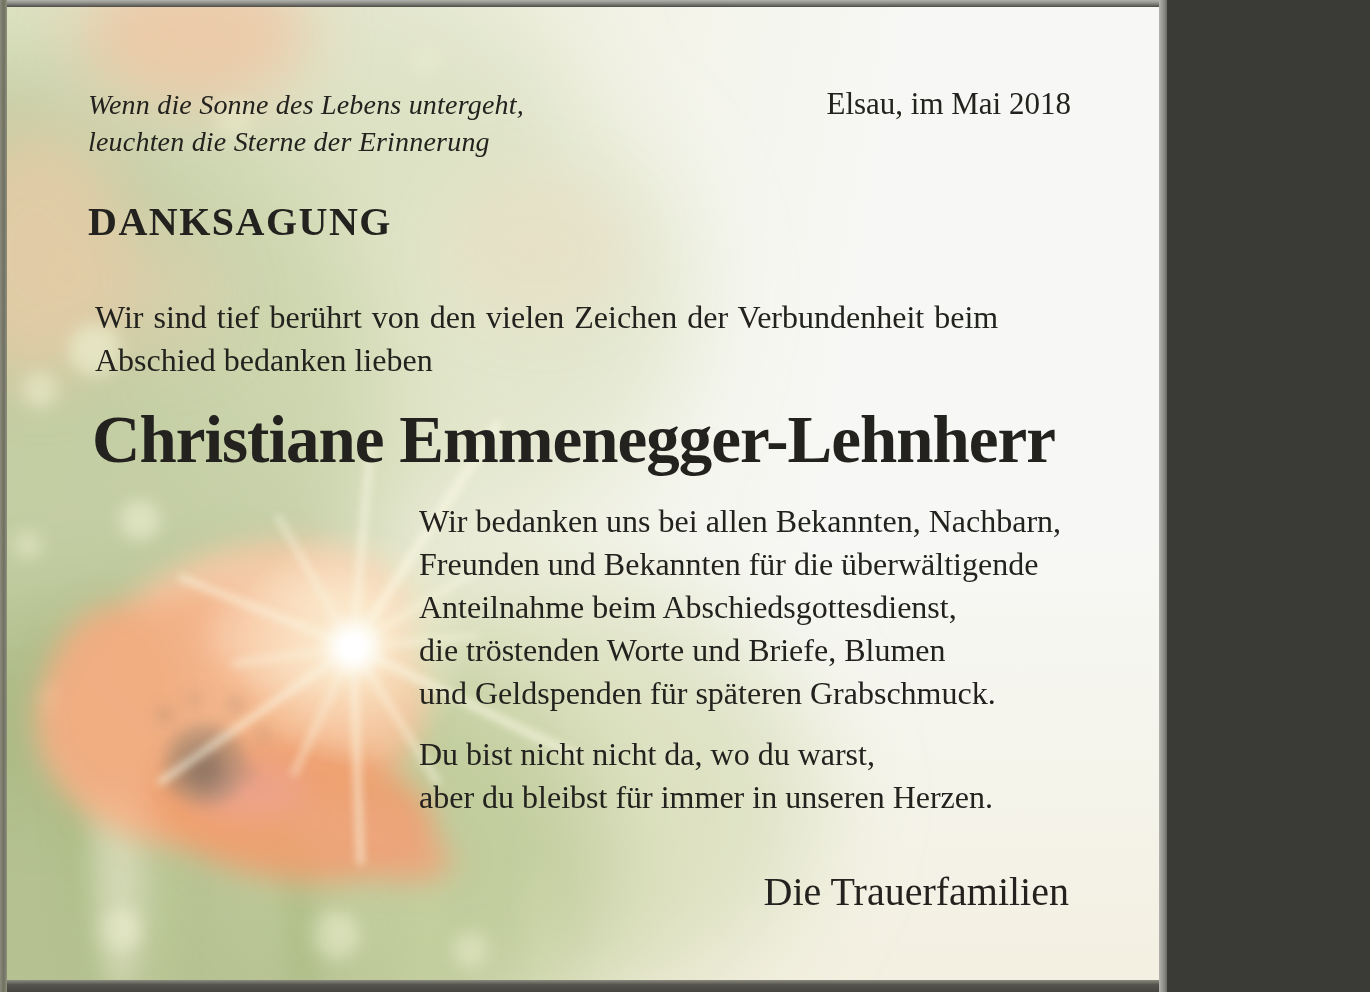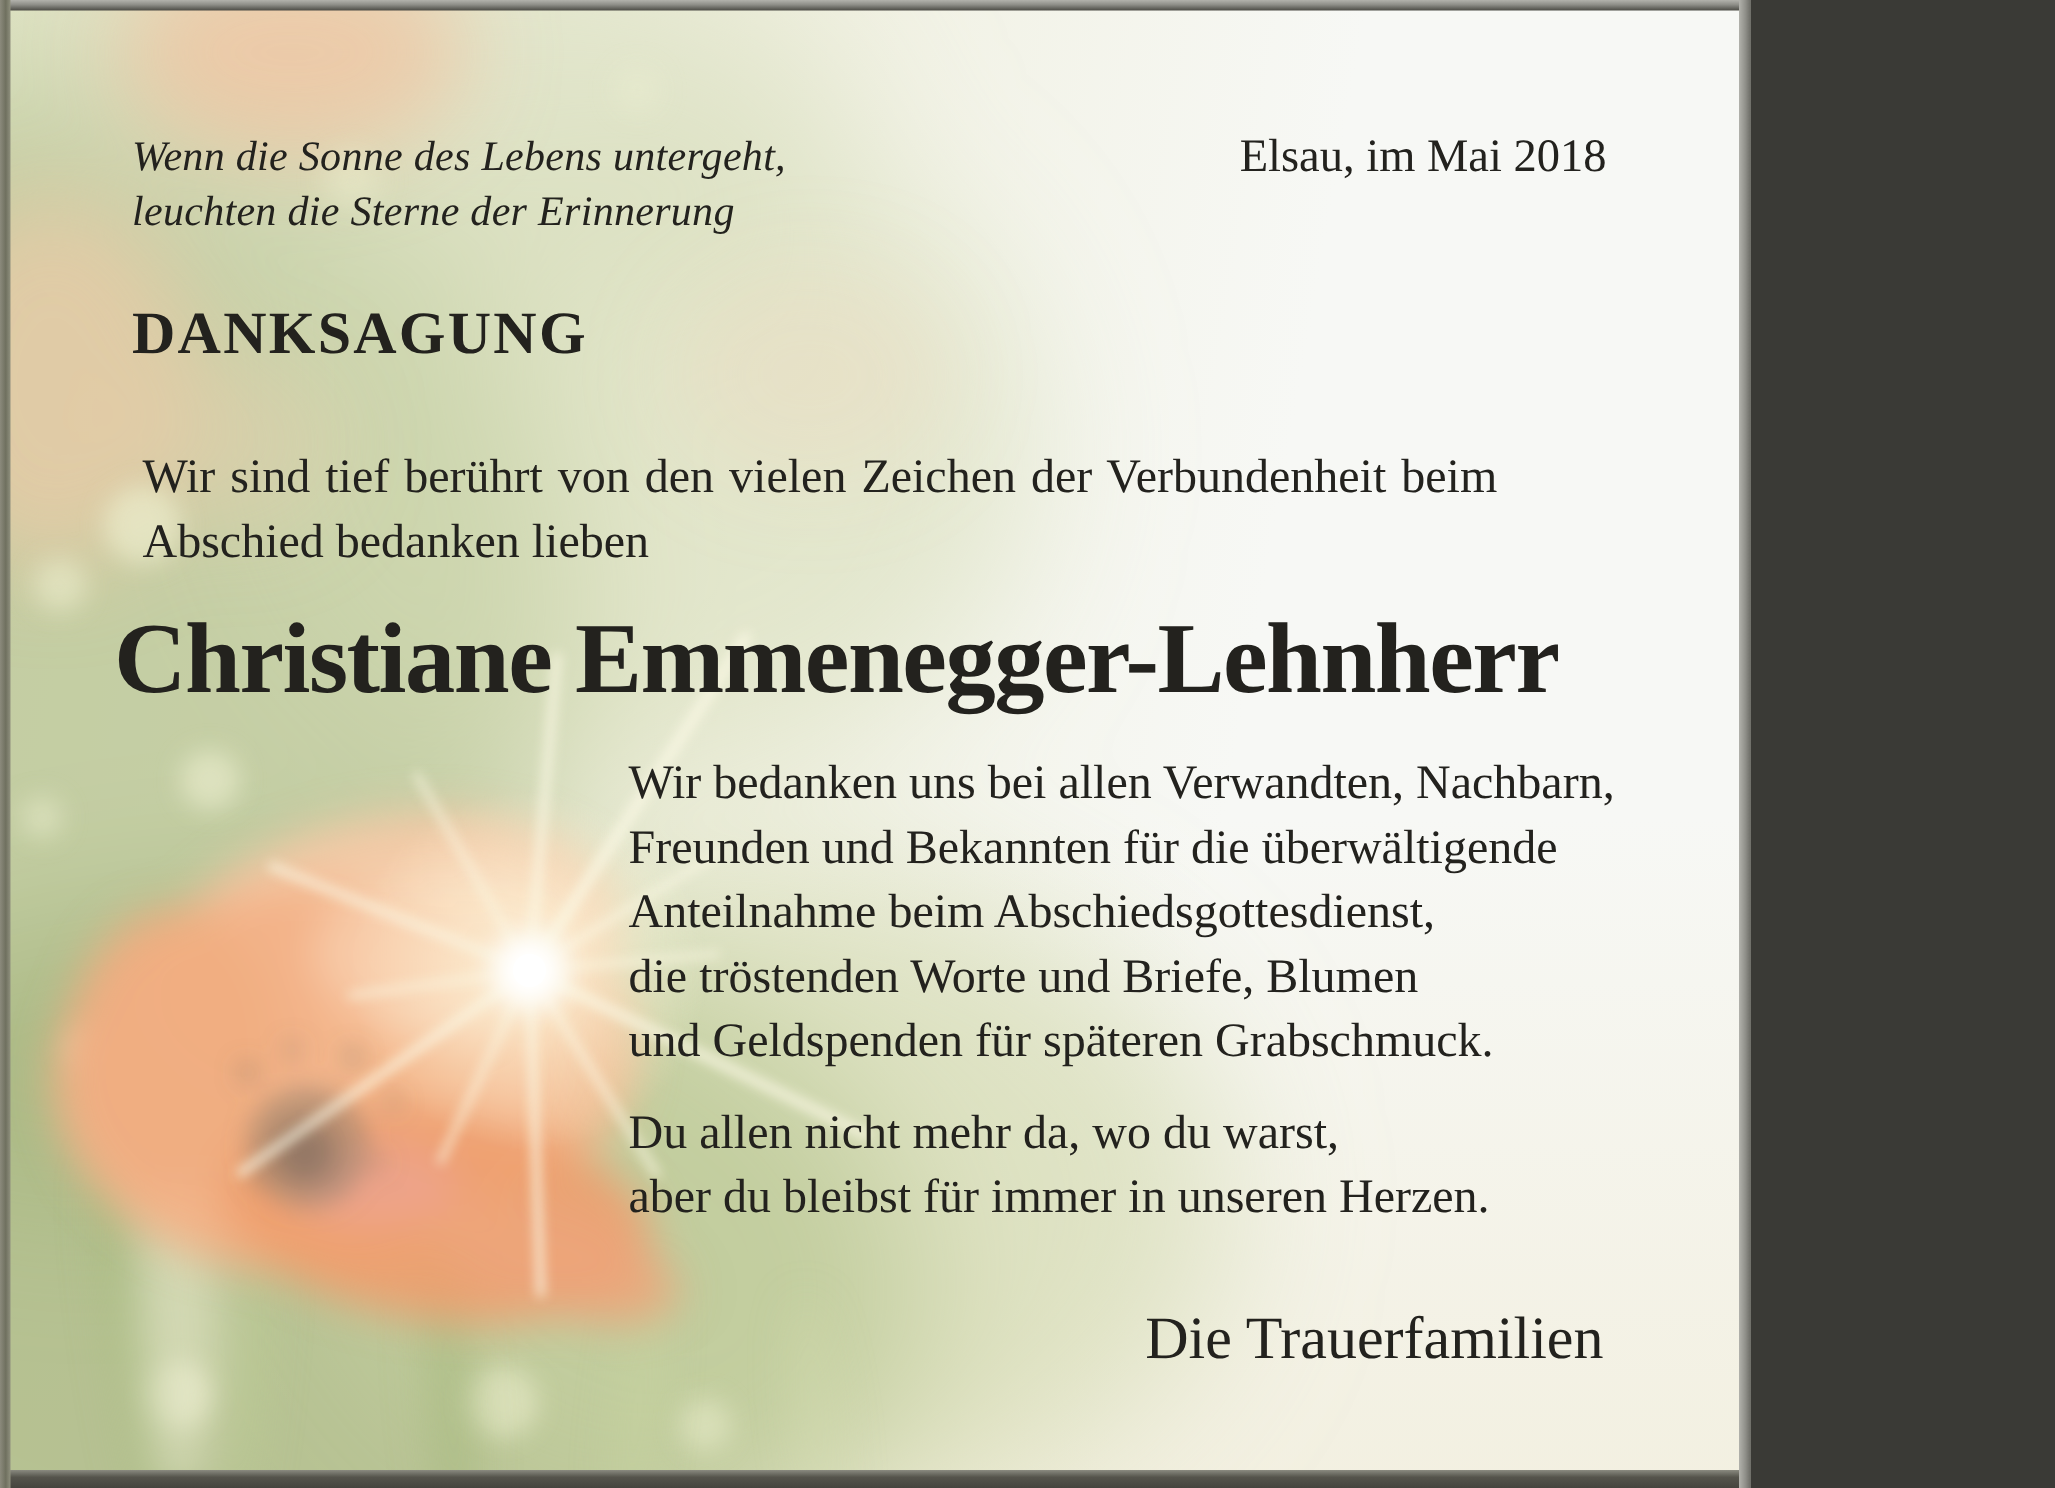--- a/index.html
+++ b/index.html
@@ -18,21 +18,21 @@
   .edge-bottom{bottom:0;left:0;right:0;height:12px;background:linear-gradient(#8a8a80,var(--frame-dark,#55544c) 40%,#45443e);}
   .edge-left{top:0;left:0;bottom:0;width:7px;background:linear-gradient(90deg,#8b8a7c,var(--frame-olive,#6f705f) 55%,#8f907e);}
   .edge-right{top:0;right:0;bottom:0;width:8px;background:linear-gradient(90deg,#b5b5af,var(--frame-gray,#8e8e88) 60%,#6d6d67);}
   
   .txt{position:absolute;z-index:3;white-space:nowrap;}
   .quote{left:88px;top:86px;font-size:28px;font-style:italic;line-height:37px;letter-spacing:0.2px;}
   .dateline{right:96px;top:86px;font-size:31px;text-align:right;}
   .heading{left:88px;top:198px;font-size:40px;font-weight:bold;letter-spacing:1.5px;}
   .intro{left:95px;top:296px;font-size:32px;line-height:43px;}
   .intro .l0{word-spacing:2px;}
-  .name{left:76px;top:396px;font-size:67px;font-weight:bold;letter-spacing:-1px;line-height:86px;}
+  .name{left:92px;top:396px;font-size:67px;font-weight:bold;letter-spacing:-1px;line-height:86px;}
   .thanks{left:419px;top:500px;font-size:32px;line-height:43px;}
   .verse{left:419px;top:733px;font-size:32px;line-height:43px;}
   .signature{right:98px;top:868px;font-size:40px;}
 </style>
 </head>
 <body>
 
 <div class="page">
 
   <svg class="bg-art" viewBox="0 0 1370 992" xmlns="http://www.w3.org/2000/svg" aria-hidden="true">
@@ -156,29 +156,29 @@
   <div class="txt heading">DANKSAGUNG</div>
 
   <div class="txt intro">
     <div class="l0">Wir sind tief berührt von den vielen Zeichen der Verbundenheit beim</div>
     <div>Abschied bedanken lieben</div>
   </div>
 
   <div class="txt name">Christiane Emmenegger-Lehnherr</div>
 
   <div class="txt thanks">
-    <div>Wir bedanken uns bei allen Verwandten, Nachbarn,</div>
+    <div>Wir bedanken uns bei allen Bekannten, Nachbarn,</div>
     <div>Freunden und Bekannten für die überwältigende</div>
     <div>Anteilnahme beim Abschiedsgottesdienst,</div>
     <div>die tröstenden Worte und Briefe, Blumen</div>
     <div>und Geldspenden für späteren Grabschmuck.</div>
   </div>
 
   <div class="txt verse">
-    <div>Du allen nicht mehr da, wo du warst,</div>
+    <div>Du bist nicht nicht da, wo du warst,</div>
     <div>aber du bleibst für immer in unseren Herzen.</div>
   </div>
 
   <div class="txt signature">Die Trauerfamilien</div>
 
   <div class="edge edge-top"></div>
   <div class="edge edge-bottom"></div>
   <div class="edge edge-left"></div>
   <div class="edge edge-right"></div>
 </div>

